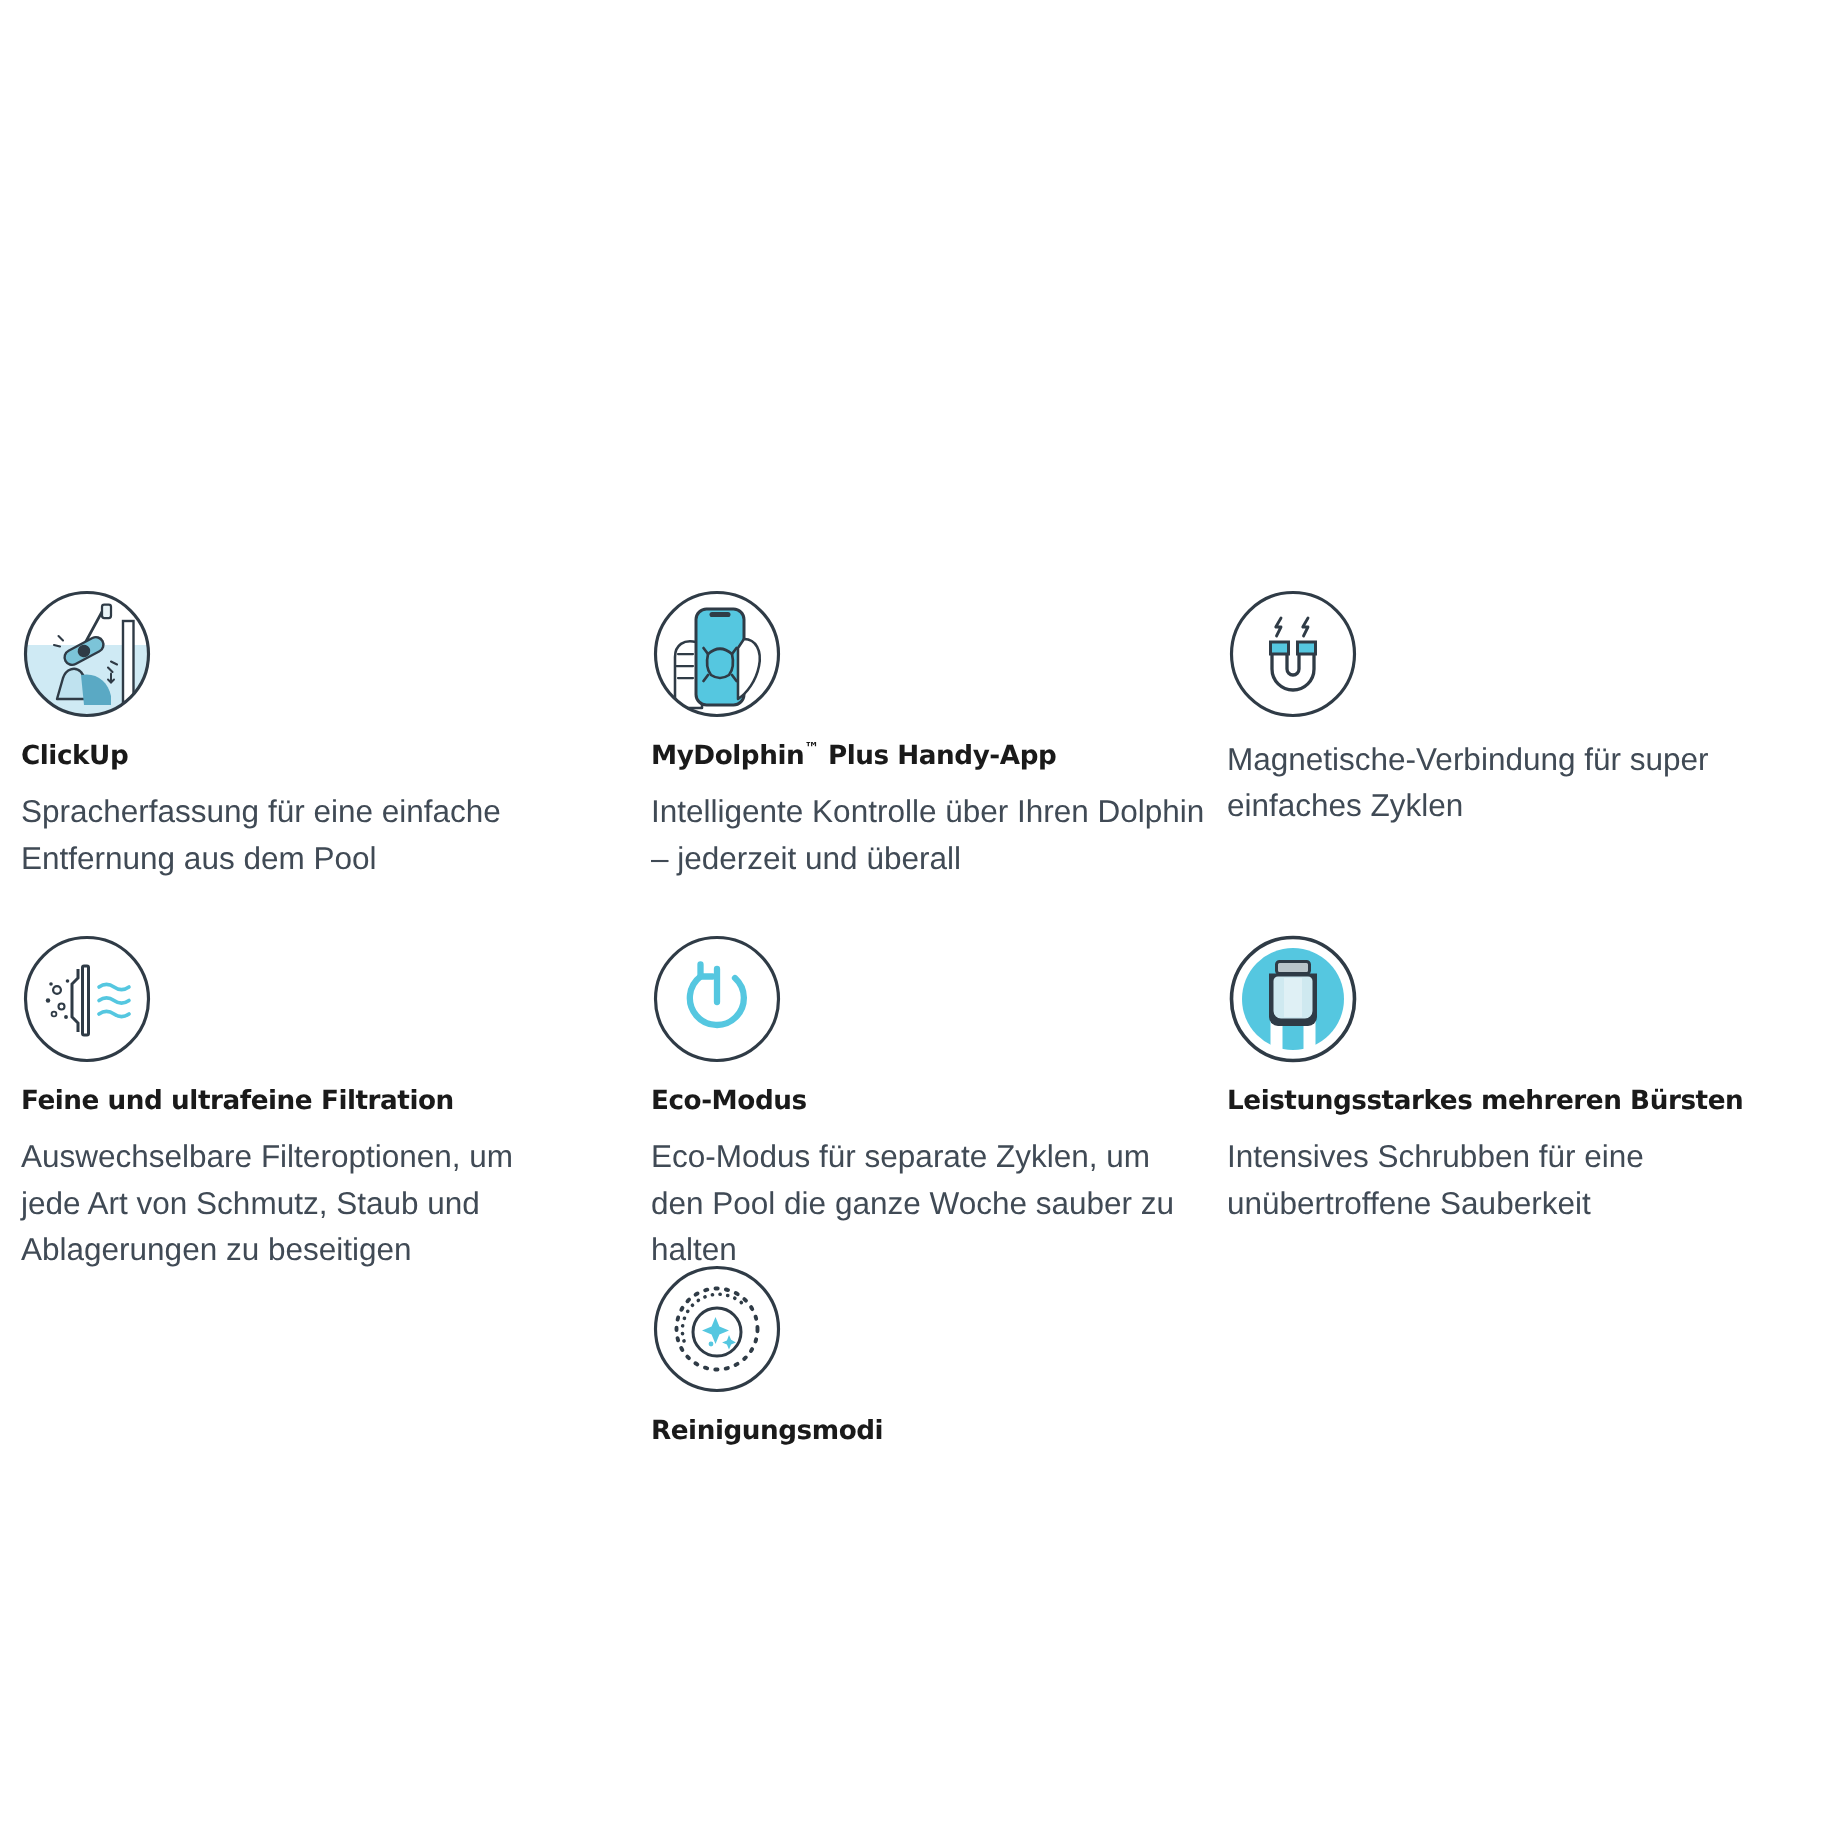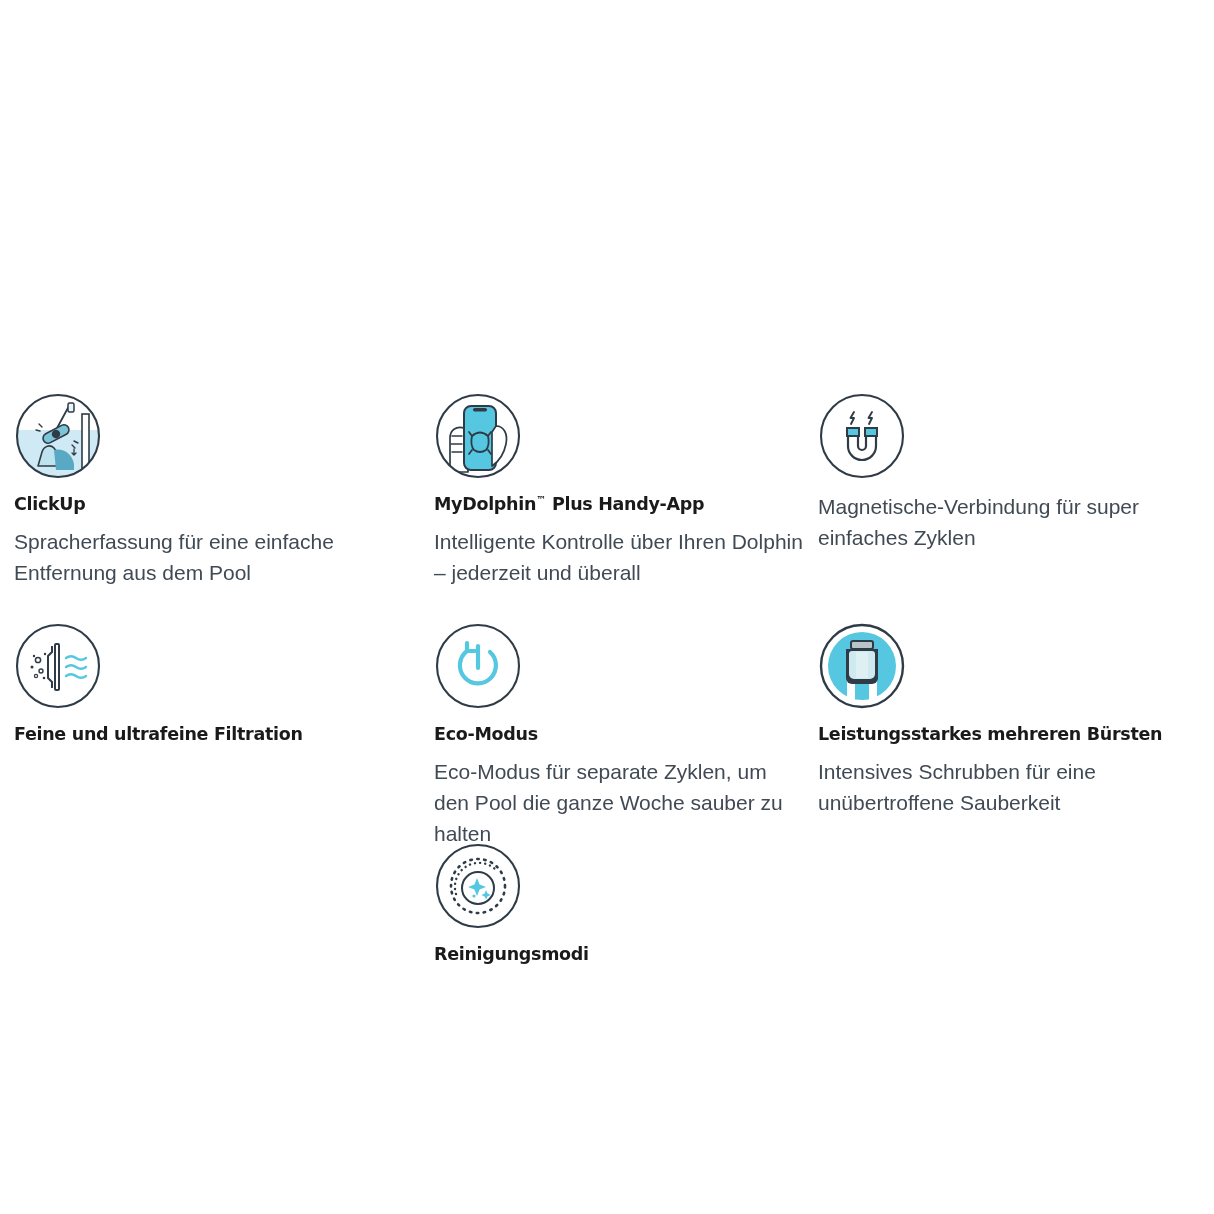--- a/index.html
+++ b/index.html
@@ -166,20 +166,21 @@
         <circle cx="30" cy="56" r="1.3" fill="#2f3b46"></circle>
         <circle cx="22" cy="54" r="1.6" fill="none" stroke="#2f3b46" stroke-width="1.2"></circle>
         <circle cx="31" cy="32" r="1.2" fill="#2f3b46"></circle>
         <path d="M52 36 q5 -3.5 10 0 q5 3.5 10 0" fill="none" stroke="#55c7e0" stroke-width="2.4" stroke-linecap="round"></path>
         <path d="M52 45 q5 -3.5 10 0 q5 3.5 10 0" fill="none" stroke="#55c7e0" stroke-width="2.4" stroke-linecap="round"></path>
         <path d="M52 54 q5 -3.5 10 0 q5 3.5 10 0" fill="none" stroke="#55c7e0" stroke-width="2.4" stroke-linecap="round"></path>
         <circle cx="44" cy="44" r="41" fill="none" stroke="#2f3b46" stroke-width="2.1"></circle>
       </svg>
     </span>
     <h3 class="feature-title"><span>Feine und ultrafeine Filtration</span></h3>
+    <p class="feature-desc">Auswechselbare Filteroptionen, um jede Art von Schmutz, Staub und Ablagerungen zu beseitigen</p>
   </div>
 
   <div class="feature-card col-2 row-2">
     <span class="icon-wrap">
       <svg viewBox="0 0 88 88" xmlns="http://www.w3.org/2000/svg">
         <path d="M33 29 A18 18 0 1 0 56 30" fill="none" stroke="#55c7e0" stroke-width="4.2" stroke-linecap="round"></path>
         <path d="M33 29 l0 -8 M33 29 l8 0" fill="none" stroke="#55c7e0" stroke-width="4.2" stroke-linecap="round"></path>
         <line x1="44" y1="24" x2="44" y2="46" stroke="#55c7e0" stroke-width="4.2" stroke-linecap="round"></line>
         <circle cx="44" cy="44" r="41" fill="none" stroke="#2f3b46" stroke-width="2.1"></circle>
       </svg>

